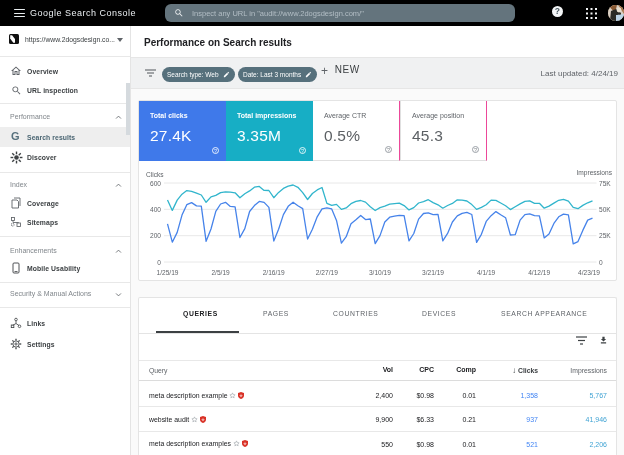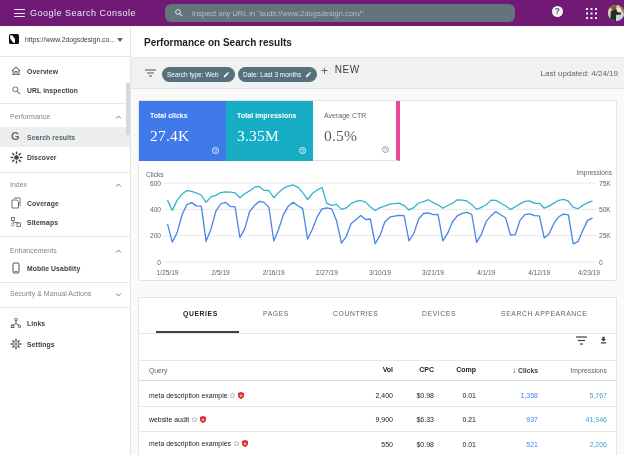--- a/index.html
+++ b/index.html
@@ -1,20 +1,20 @@
 <!DOCTYPE html>
 <html><head>
 <meta charset="utf-8">
 <style>
 * { margin:0; padding:0; box-sizing:border-box; }
 html,body { width:624px; height:455px; overflow:hidden; }
 body { font-family:"Liberation Sans", sans-serif; background:#fafafa; position:relative; }
 .abs { position:absolute; }
 
-.topbar { position:absolute; left:0; top:0; width:624px; height:30px; background:#701a75; }
+.topbar { position:absolute; left:0; top:0; width:624px; height:30px; background:#000000; }
 .burger { position:absolute; left:14px; top:9px; width:11px; height:8px; }
 .burger div { height:1.2px; background:#e8edef; margin-bottom:2.4px; border-radius:.5px; }
 .logo { position:absolute; left:30px; top:5px; font-size:9px; font-weight:400; color:#e9edf0; letter-spacing:.5px; line-height:16px; }
 .searchbox { position:absolute; left:165px; top:4px; width:350px; height:18px; background:#64747d; border-radius:6px; }
 .searchbox svg { position:absolute; left:9px; top:4px; }
 .searchbox span { position:absolute; left:27px; top:5px; font-size:7.5px; color:#b3bec5; }
 .helpc { position:absolute; left:551.5px; top:5.5px; width:11.5px; height:11.5px; background:#f3f5f6; border-radius:50%; color:#47565f; font-size:8.5px; font-weight:bold; text-align:center; line-height:11.5px; }
 .grid9 { position:absolute; left:586px; top:8px; width:11px; height:11px; }
 .avatar { position:absolute; left:608px; top:5px; width:15.5px; height:15.5px; border-radius:50%; overflow:hidden; background:#8a6d4f; }
 
@@ -42,25 +42,25 @@
 .lastupd { position:absolute; right:6px; top:10.5px; font-size:8px; color:#5f6368;text-align:right; }
 .plusnew { position:absolute; left:190px; top:5.5px; font-size:12px; font-weight:normal; color:#5f6368; }
 .plusnew b { font-size:10px; font-weight:normal; color:#3c4043; letter-spacing:.6px; vertical-align:2px; }
 
 .card { position:absolute; background:#fff; border:1px solid #e4e4e4; border-radius:2px; }
 #card1 { left:138px; top:100px; width:479px; height:181px; }
 #card2 { left:138px; top:297px; width:479px; height:159px; border-bottom:none; }
 
 .tile { position:absolute; top:0; width:87px; height:60px; }
 .tile .tl { position:absolute; left:11px; top:11px; font-size:7px; font-weight:bold; }
-.tile .tv { position:absolute; left:11px; top:26px; font-size:15.5px; letter-spacing:.2px;font-family:Liberation Serif, serif; }
+.tile .tv { position:absolute; left:11px; top:26px; font-size:15.5px; letter-spacing:.2px; }
 .tile .q { position:absolute; right:7px; bottom:7px; width:7px; height:7px; border-radius:50%; font-size:5.5px; text-align:center; line-height:7px; }
 .tile.c1 { left:0; background:#3f79ea; color:#fff; }
 .tile.c2 { left:87px; background:#17aec5; color:#fff; }
-.tile.c3, .tile.c4 { border-right:4px solid #ec4899; border-bottom:1px solid #e0e0e0; background:#fff; }
+.tile.c3, .tile.c4 { border-right:1px solid #ec4899; border-bottom:1px solid #e0e0e0; background:#fff; }
 .tile.c3 { left:174px; }
 .tile.c4 { left:261px; border-left:1px solid #e0e0e0; }
 .tile.white .tl { color:#5f6368; font-weight:normal; }
 .tile.white .tv { color:#5c6064; }
 .tile .q.w { border:1px solid rgba(255,255,255,.85); color:rgba(255,255,255,.9); }
 .tile .q.g { border:1px solid #9aa0a6; color:#80868b; }
 
 .tabs { position:absolute; left:0; top:0; width:477px; height:36px; border-bottom:1px solid #e4e4e4; }
 .tab { position:absolute; top:12px; font-size:6.8px; letter-spacing:.6px; color:#5f6368; }
 .tab.on { color:#202124; font-weight:bold; }
@@ -265,20 +265,25 @@
       <div class="q w">?</div>
     </div>
   <div class="tile c2">
       <div class="tl">Total impressions</div>
       <div class="tv">3.35M</div>
       <div class="q w">?</div>
     </div>
   <div class="tile c3 white">
       <div class="tl">Average CTR</div>
       <div class="tv">0.5%</div>
+      <div class="q g">?</div>
+    </div>
+  <div class="tile c4 white">
+      <div class="tl">Average position</div>
+      <div class="tv">45.3</div>
       <div class="q g">?</div>
     </div>
   <svg style="position:absolute;left:0;top:60px;" width="477" height="119" viewBox="0 0 477 119">
 
     <g stroke="#e8e8e8" stroke-width="1">
       <line x1="25" y1="22" x2="457.5" y2="22"></line>
       <line x1="25" y1="48.3" x2="457.5" y2="48.3"></line>
       <line x1="25" y1="74.7" x2="457.5" y2="74.7"></line>
       <line x1="25" y1="101" x2="457.5" y2="101"></line>
     </g>

